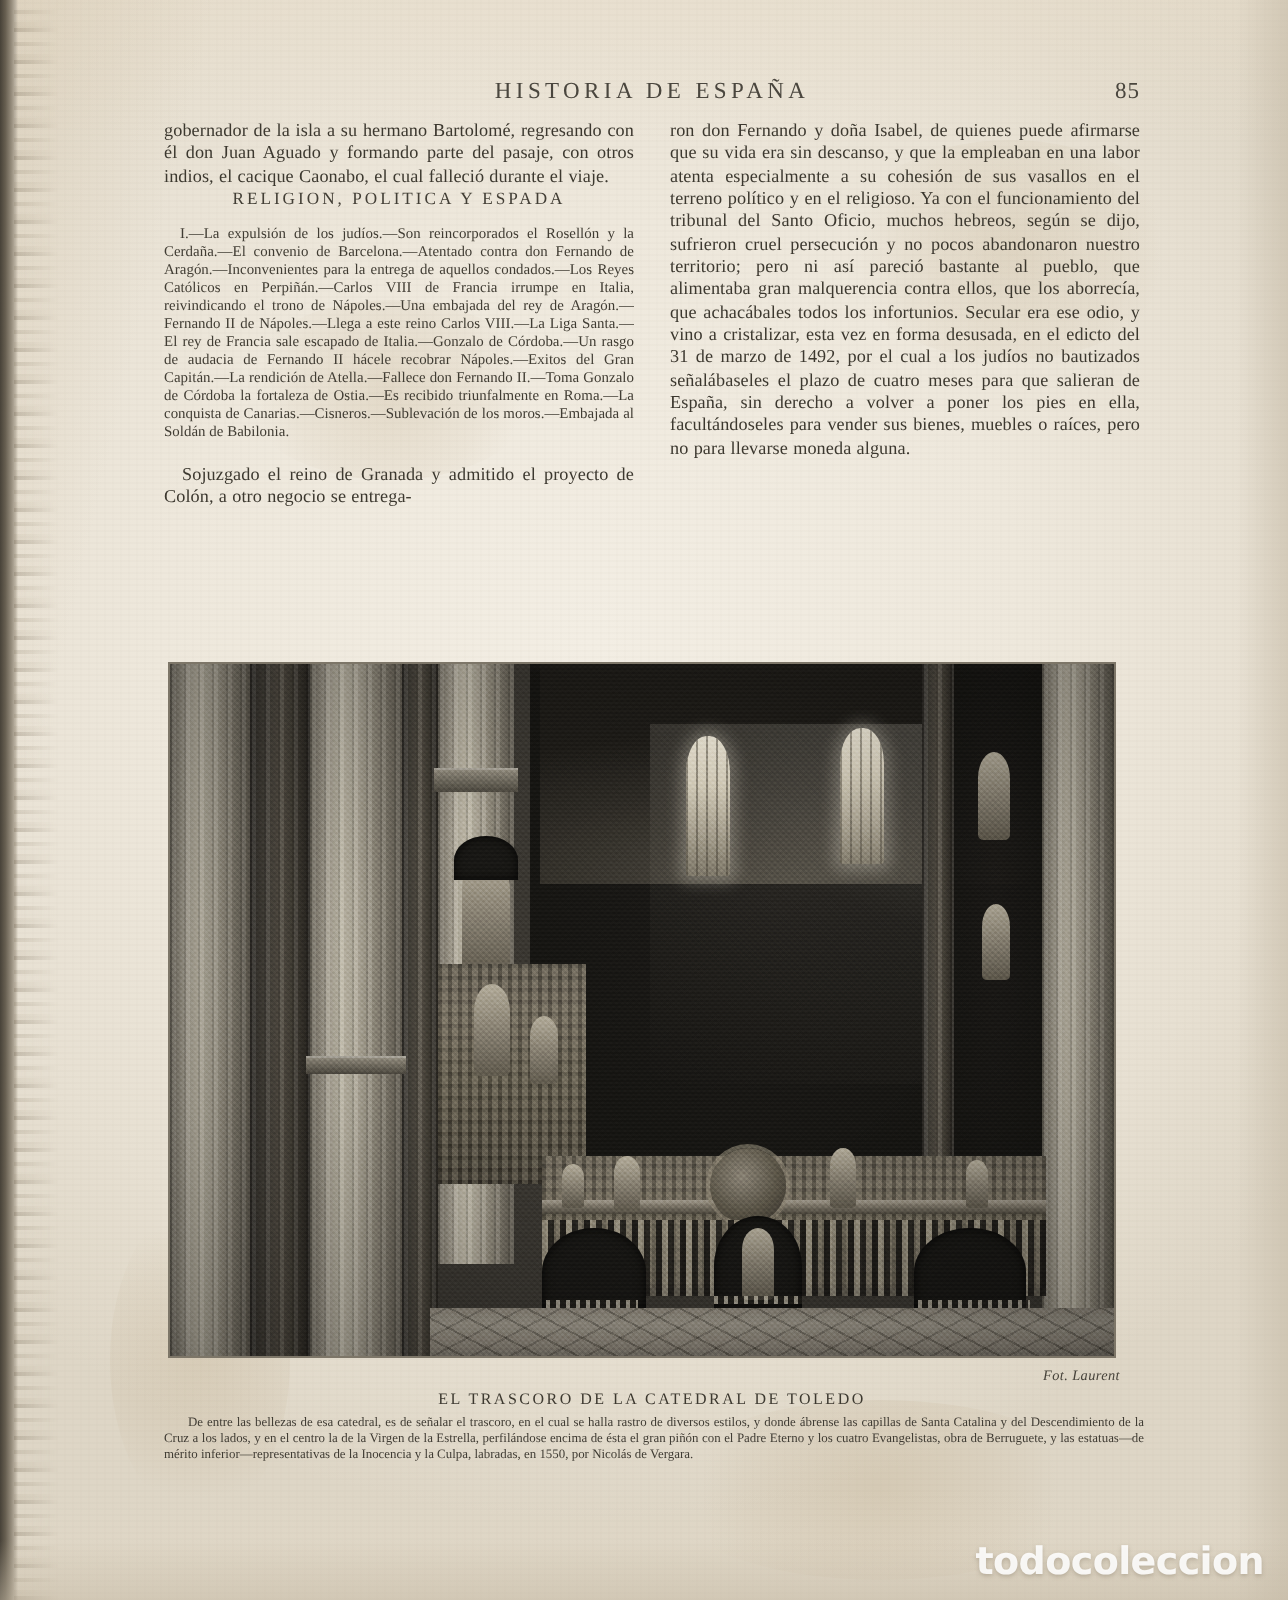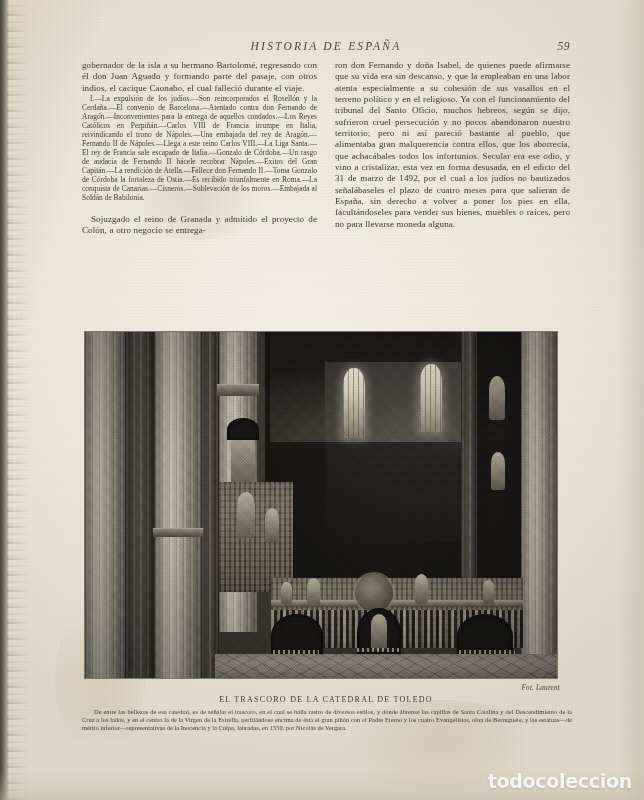--- a/index.html
+++ b/index.html
@@ -83,21 +83,20 @@
     pointer-events: none;
   }
 
   
   .running-head {
     position: absolute;
     left: 82px; top: 40px; width: 488px;
     display: flex;
     align-items: baseline;
     justify-content: center;
-    font-style: italic;
   }
   .rh-title {
     font-family: "Liberation Serif", serif;
     font-size: 11.5px;
     letter-spacing: 2.2px;
     color: #4a463e;
     text-align: center;
     white-space: nowrap;
   }
   .rh-folio {
@@ -360,27 +359,28 @@
   <div class="paper-warm"></div>
   <div class="paper-grain"></div>
 
   <div class="binding-dark"></div>
   <div class="deckle"></div>
   <div class="edge-shadow-right"></div>
   <div class="edge-shadow-bottom"></div>
 
   <div class="running-head">
     <div class="rh-title">HISTORIA DE ESPAÑA</div>
-    <div class="rh-folio">59</div>
+    <div class="rh-folio">85</div>
   </div>
 
   <div class="columns">
 
     <div class="col">
       <p class="body-p noindent">gobernador de la isla a su hermano Bartolomé, regresando con él don Juan Aguado y formando parte del pasaje, con otros indios, el cacique Caonabo, el cual falleció durante el viaje.</p>
+      <div class="section-title">RELIGION, POLITICA Y ESPADA</div>
       <p class="summary-p">I.—La expulsión de los judíos.—Son reincorporados el Rosellón y la Cerdaña.—El convenio de Barcelona.—Atentado contra don Fernando de Aragón.—Inconvenientes para la entrega de aquellos condados.—Los Reyes Católicos en Perpiñán.—Carlos VIII de Francia irrumpe en Italia, reivindicando el trono de Nápoles.—Una embajada del rey de Aragón.—Fernando II de Nápoles.—Llega a este reino Carlos VIII.—La Liga Santa.—El rey de Francia sale escapado de Italia.—Gonzalo de Córdoba.—Un rasgo de audacia de Fernando II hácele recobrar Nápoles.—Exitos del Gran Capitán.—La rendición de Atella.—Fallece don Fernando II.—Toma Gonzalo de Córdoba la fortaleza de Ostia.—Es recibido triunfalmente en Roma.—La conquista de Canarias.—Cisneros.—Sublevación de los moros.—Embajada al Soldán de Babilonia.</p>
       <div class="gap-after-summary"></div>
       <p class="body-p">Sojuzgado el reino de Granada y admitido el proyecto de Colón, a otro negocio se entrega-</p>
     </div>
 
     <div class="col">
       <p class="body-p noindent">ron don Fernando y doña Isabel, de quienes puede afirmarse que su vida era sin descanso, y que la empleaban en una labor atenta especialmente a su cohesión de sus vasallos en el terreno político y en el religioso. Ya con el funcionamiento del tribunal del Santo Oficio, muchos hebreos, según se dijo, sufrieron cruel persecución y no pocos abandonaron nuestro territorio; pero ni así pareció bastante al pueblo, que alimentaba gran malquerencia contra ellos, que los aborrecía, que achacábales todos los infortunios. Secular era ese odio, y vino a cristalizar, esta vez en forma desusada, en el edicto del 31 de marzo de 1492, por el cual a los judíos no bautizados señalábaseles el plazo de cuatro meses para que salieran de España, sin derecho a volver a poner los pies en ella, facultándoseles para vender sus bienes, muebles o raíces, pero no para llevarse moneda alguna.</p>
     </div>
 
   </div>

